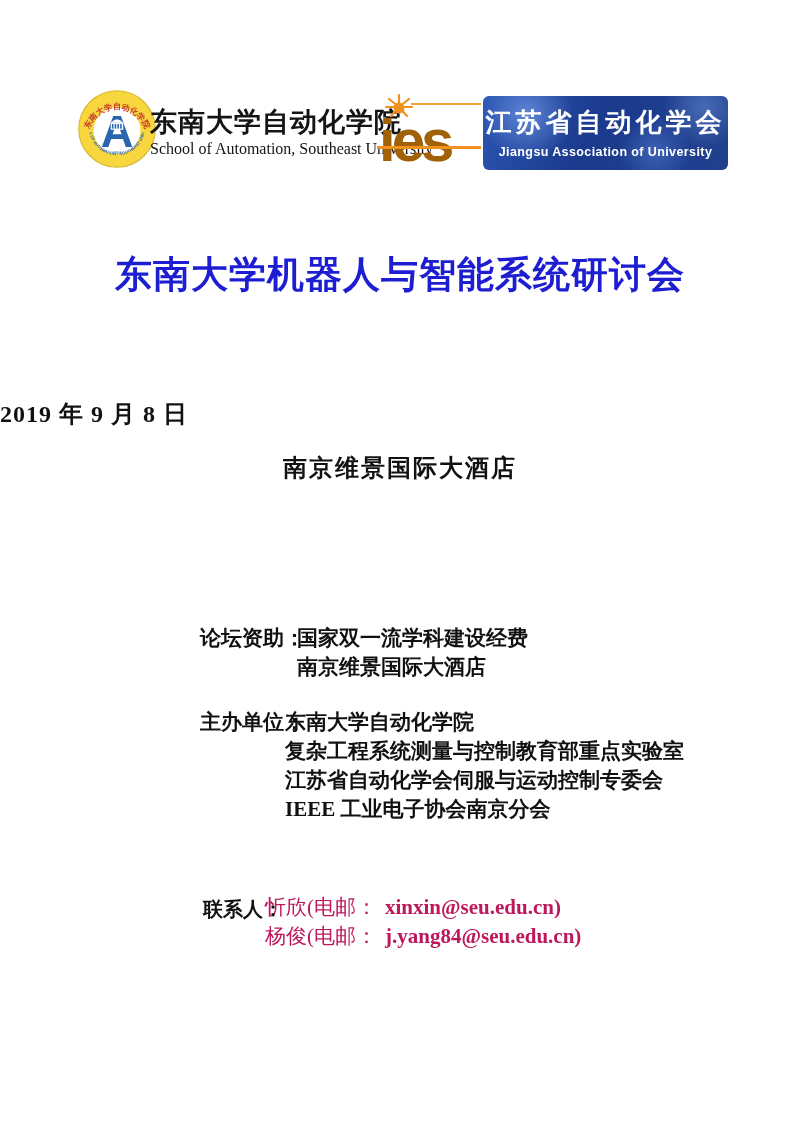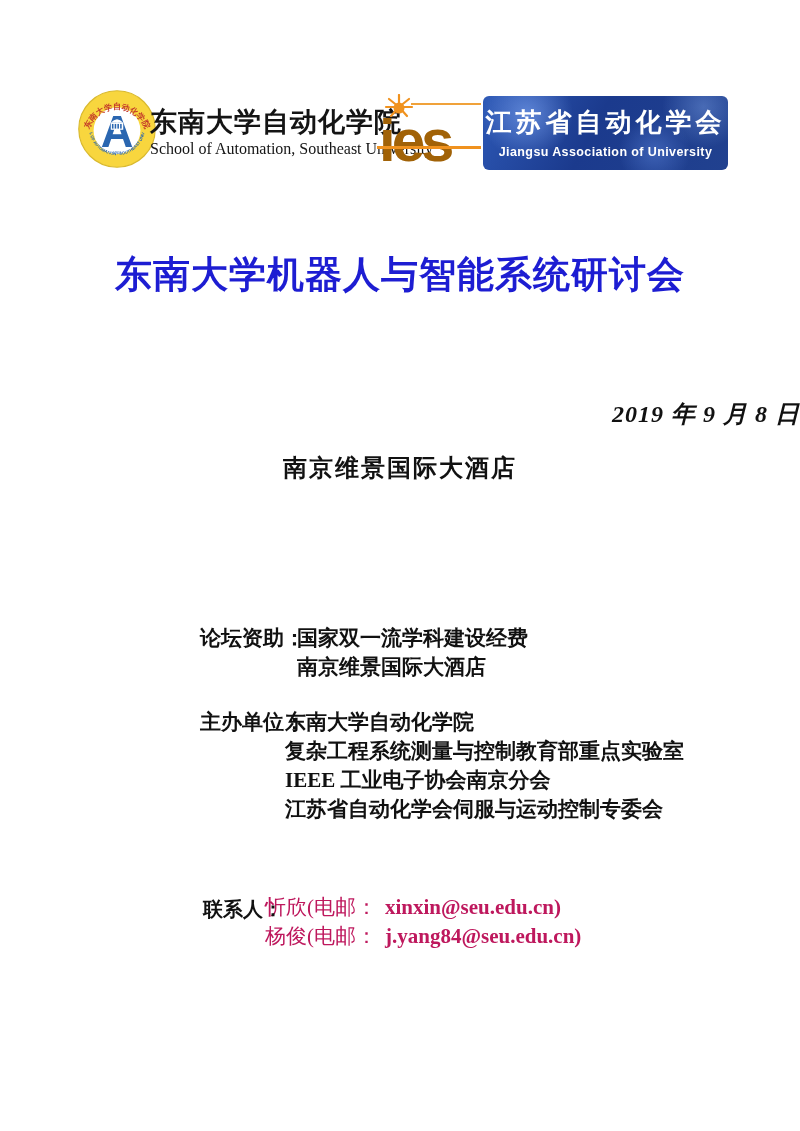--- a/index.html
+++ b/index.html
@@ -60,22 +60,22 @@
 
   
   .main-title{
     position:absolute;left:0;top:250px;width:100%;
     text-align:center;
     font-family:"Liberation Sans", sans-serif;
     font-weight:bold;font-size:37px;letter-spacing:1px;
     color:#1d1dd2;white-space:nowrap;
   }
   .event-date{
-    position:absolute;left:0;top:398px;width:100%;text-align:right;
-    font-weight:bold;font-size:24px;color:#111;letter-spacing:1px;font-style:italic;
+    position:absolute;left:0;top:398px;width:100%;text-align:left;
+    font-weight:bold;font-size:24px;color:#111;letter-spacing:1px;
   }
   .event-venue{
     position:absolute;left:0;top:452px;width:100%;text-align:center;
     font-weight:bold;font-size:24px;color:#111;letter-spacing:2px;
   }
 
   
   .block{position:absolute;left:0;width:800px;font-weight:bold;color:#111;}
   .block .label{position:absolute;left:200px;top:0;font-size:21px;line-height:29px;white-space:nowrap;}
   .block .content{margin-left:285px;}
@@ -158,22 +158,22 @@
       <div class="line">国家双一流学科建设经费</div>
       <div class="line">南京维景国际大酒店</div>
     </div>
   </div>
 
   <div class="block hosts-block">
     <span class="label">主办单位：</span>
     <div class="content">
       <div class="line">东南大学自动化学院</div>
       <div class="line">复杂工程系统测量与控制教育部重点实验室</div>
+      <div class="line">江苏省自动化学会伺服与运动控制专委会</div>
       <div class="line">IEEE 工业电子协会南京分会</div>
-      <div class="line">江苏省自动化学会伺服与运动控制专委会</div>
     </div>
   </div>
 
   <div class="block contacts-block">
     <span class="label">联系人：</span>
     <div class="content">
       <div class="line">
         <span>忻欣(电邮：</span><span class="email">xinxin@seu.edu.cn)</span>
       </div>
       <div class="line">

